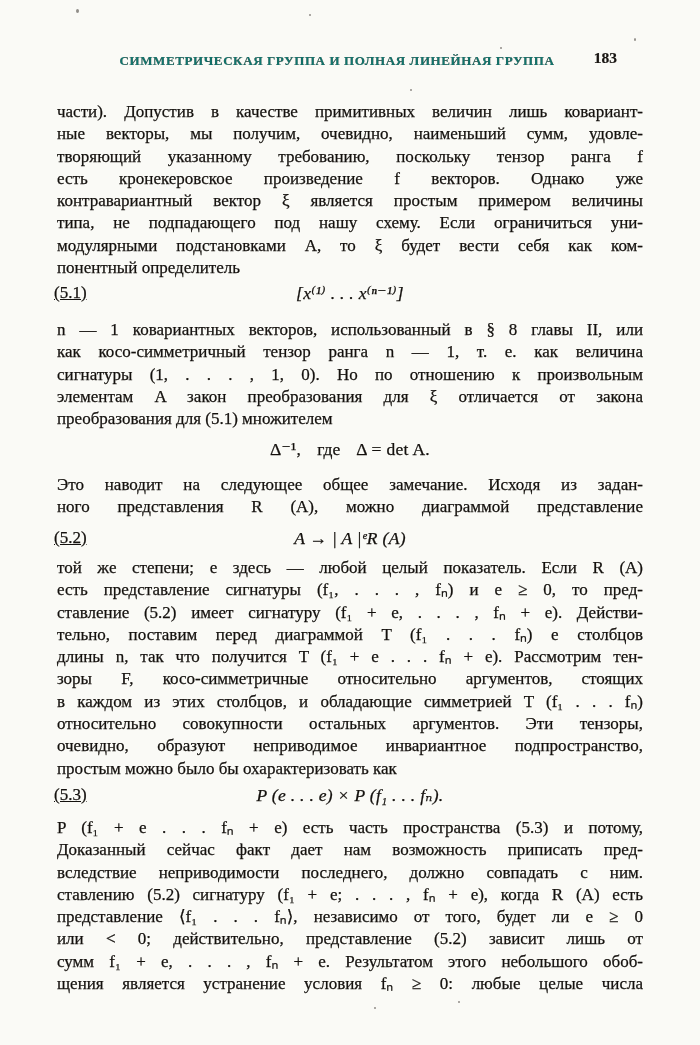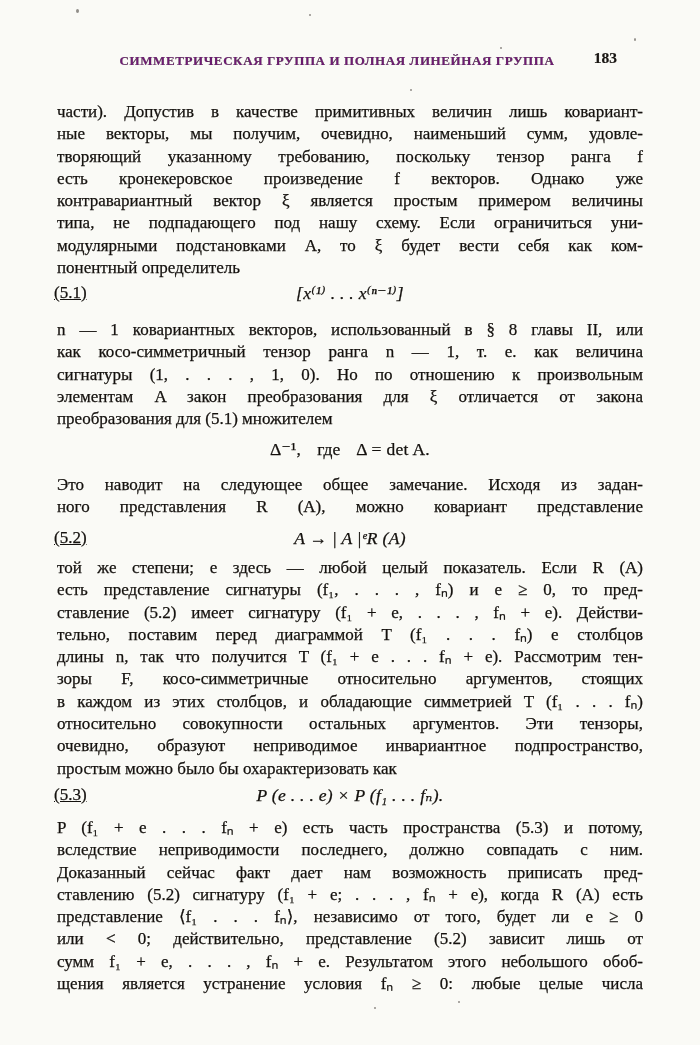--- a/index.html
+++ b/index.html
@@ -13,21 +13,21 @@
     background:#fafaf6; color:#181512;
   }
   
   .header {
     position:absolute; left:57px; top:51px; width:560px;
     text-align:center;
   }
   .htitle {
     display:inline-block;
     font-size:13px; font-weight:bold; letter-spacing:0.6px;
-    color:#701a75;
+    color:#0f766e;
     -webkit-text-stroke:0.2px #1b1814;
   }
   .pnum {
     position:absolute; right:0; top:-2px;
     font-size:15.5px; font-weight:bold;
     -webkit-text-stroke:0.2px #1b1814;
   }
   
   .flow {
     position:absolute; left:57px; top:0; width:586px;
@@ -88,21 +88,21 @@
       <div class="ln">элементам A закон преобразования для ξ отличается от закона</div>
       <div class="ln end">преобразования для (5.1) множителем</div>
     </div>
 
     <div class="eq" style="top:437px">
       <span class="eq-f upright">Δ⁻¹,</span><span class="eq-where">где</span><span class="eq-f upright">Δ = det A.</span>
     </div>
 
     <div class="para" style="top:474px">
       <div class="ln">Это наводит на следующее общее замечание. Исходя из задан-</div>
-      <div class="ln">ного представления R (A), можно ковариант представление</div>
+      <div class="ln">ного представления R (A), можно диаграммой представление</div>
     </div>
 
     <div class="eq" style="top:526px">
       <span class="eq-num">(5.2)</span>
       <span class="eq-f">A → | A |ᵉR (A)</span>
     </div>
 
     <div class="para" style="top:557px">
       <div class="ln">той же степени; e здесь — любой целый показатель. Если R (A)</div>
       <div class="ln">есть представление сигнатуры (f₁, . . . , fₙ) и e ≥ 0, то пред-</div>
@@ -116,22 +116,22 @@
       <div class="ln end">простым можно было бы охарактеризовать как</div>
     </div>
 
     <div class="eq" style="top:783px">
       <span class="eq-num">(5.3)</span>
       <span class="eq-f">P (e . . . e) × P (f₁ . . . fₙ).</span>
     </div>
 
     <div class="para" style="top:817px">
       <div class="ln">P (f₁ + e . . . fₙ + e) есть часть пространства (5.3) и потому,</div>
+      <div class="ln">Доказанный сейчас факт дает нам возможность приписать пред-</div>
       <div class="ln">вследствие неприводимости последнего, должно совпадать с ним.</div>
-      <div class="ln">Доказанный сейчас факт дает нам возможность приписать пред-</div>
       <div class="ln">ставлению (5.2) сигнатуру (f₁ + e; . . . , fₙ + e), когда R (A) есть</div>
       <div class="ln">представление ⟨f₁ . . . fₙ⟩, независимо от того, будет ли e ≥ 0</div>
       <div class="ln">или &lt; 0; действительно, представление (5.2) зависит лишь от</div>
       <div class="ln">сумм f₁ + e, . . . , fₙ + e. Результатом этого небольшого обоб-</div>
       <div class="ln">щения является устранение условия fₙ ≥ 0: любые целые числа</div>
     </div>
 
   </div>
 
   <div class="speck" style="left:76px; top:9px; width:3px; height:4px;"></div>

